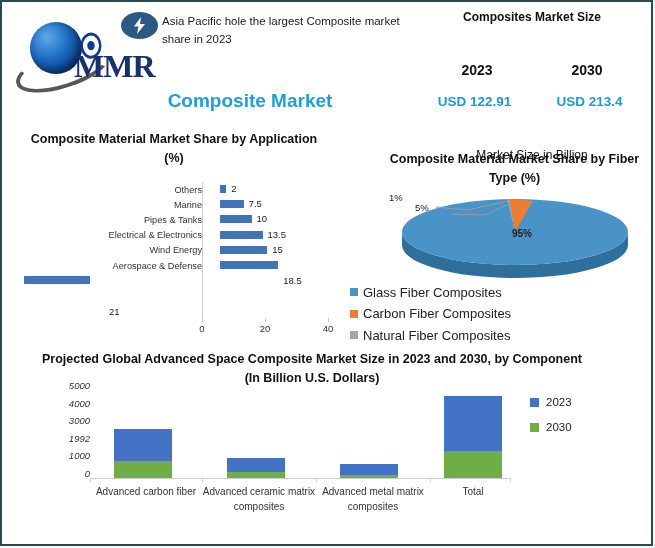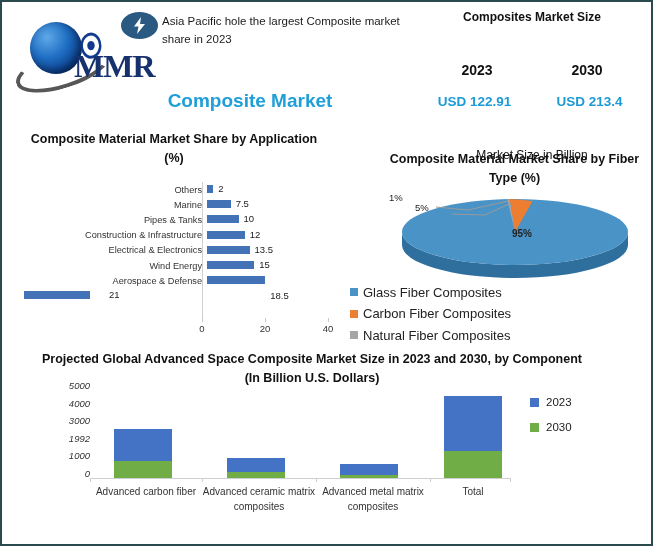--- a/index.html
+++ b/index.html
@@ -34,21 +34,21 @@
   .ms-years > div{flex:1;text-align:center;font-size:14px;font-weight:bold;color:#111;}
   .ms-vals{position:absolute;left:415px;top:92px;width:230px;display:flex;}
   .ms-vals > div{flex:1;text-align:center;font-size:13.5px;font-weight:bold;color:#1b9ad6;}
   .ms-sub{position:absolute;left:420px;top:114px;width:220px;text-align:center;font-size:12px;color:#111;margin-top:32px;}
 
   
   .bar-title{position:absolute;left:22px;top:128px;width:300px;text-align:center;font-size:12.5px;
              font-weight:bold;color:#111;line-height:1.5;}
   .barchart{position:absolute;left:22px;top:180px;width:320px;height:150px;}
   .bar-row{position:relative;height:15.2px;display:flex;align-items:center;}
-  .bar-label{width:178px;text-align:right;padding-right:5px;font-size:9.2px;color:#333;white-space:nowrap;}
+  .bar-label{width:178px;text-align:right;padding-right:18px;font-size:9.2px;color:#333;white-space:nowrap;}
   .bar-track{position:relative;flex:1;height:100%;}
   .bar-fill{position:absolute;left:0;top:3px;height:8px;background:#4472b6;}
   .bar-val{position:absolute;top:1px;font-size:9.5px;color:#222;}
   .bar-axisline{position:absolute;left:200px;top:180px;width:1px;height:136px;background:#d0d0d0;}
   .bar-xaxis{position:absolute;left:200px;top:316px;width:130px;height:22px;}
   .bar-xaxis .tick{position:absolute;top:0;width:1px;height:4px;background:#c8c8c8;}
   .bar-xaxis .tlabel{position:absolute;top:5px;font-size:9.5px;color:#333;transform:translateX(-50%);}
 
   
   .pie-title{position:absolute;left:380px;top:148px;width:265px;text-align:center;font-size:12.5px;
@@ -126,27 +126,20 @@
         </div>
       </div>
       <div class="bar-row">
         <div class="bar-label">Pipes &amp; Tanks</div>
         <div class="bar-track">
           <div class="bar-fill" style="width: 31.5px; background: rgb(68, 114, 182);"></div>
           <div class="bar-val" style="left: 36.5px;">10</div>
         </div>
       </div>
       <div class="bar-row">
-        <div class="bar-label">Construction &amp; Infrastructure</div>
-        <div class="bar-track">
-          <div class="bar-fill" style="width: 37.8px; background: rgb(68, 114, 182);"></div>
-          <div class="bar-val" style="left: 42.8px;">12</div>
-        </div>
-      </div>
-      <div class="bar-row">
         <div class="bar-label">Electrical &amp; Electronics</div>
         <div class="bar-track">
           <div class="bar-fill" style="width: 42.525px; background: rgb(68, 114, 182);"></div>
           <div class="bar-val" style="left: 47.525px;">13.5</div>
         </div>
       </div>
       <div class="bar-row">
         <div class="bar-label">Wind Energy</div>
         <div class="bar-track">
           <div class="bar-fill" style="width: 47.25px; background: rgb(68, 114, 182);"></div>
@@ -156,21 +149,21 @@
       <div class="bar-row">
         <div class="bar-label">Aerospace &amp; Defense</div>
         <div class="bar-track">
           <div class="bar-fill" style="width: 58.275px; background: rgb(68, 114, 182);"></div>
           <div class="bar-val" style="left: 63.275px; margin-top: 16px;">18.5</div>
         </div>
       </div>
       <div class="bar-row">
         <div class="bar-track">
           <div class="bar-fill" style="width: 66.15px; background: rgb(68, 114, 182);"></div>
-          <div class="bar-val" style="left: 85px;">21</div>
+          <div class="bar-val" style="left: 85px; margin-top: 32px;">21</div>
         </div>
       </div>
     </div>
   <div class="bar-xaxis" id="app-xaxis">
       <div class="tick" style="left: 0px;"></div>
       <div class="tlabel" style="left: 0px;">0</div>
       <div class="tick" style="left: 63px;"></div>
       <div class="tlabel" style="left: 63px;">20</div>
       <div class="tick" style="left: 126px;"></div>
       <div class="tlabel" style="left: 126px;">40</div>

